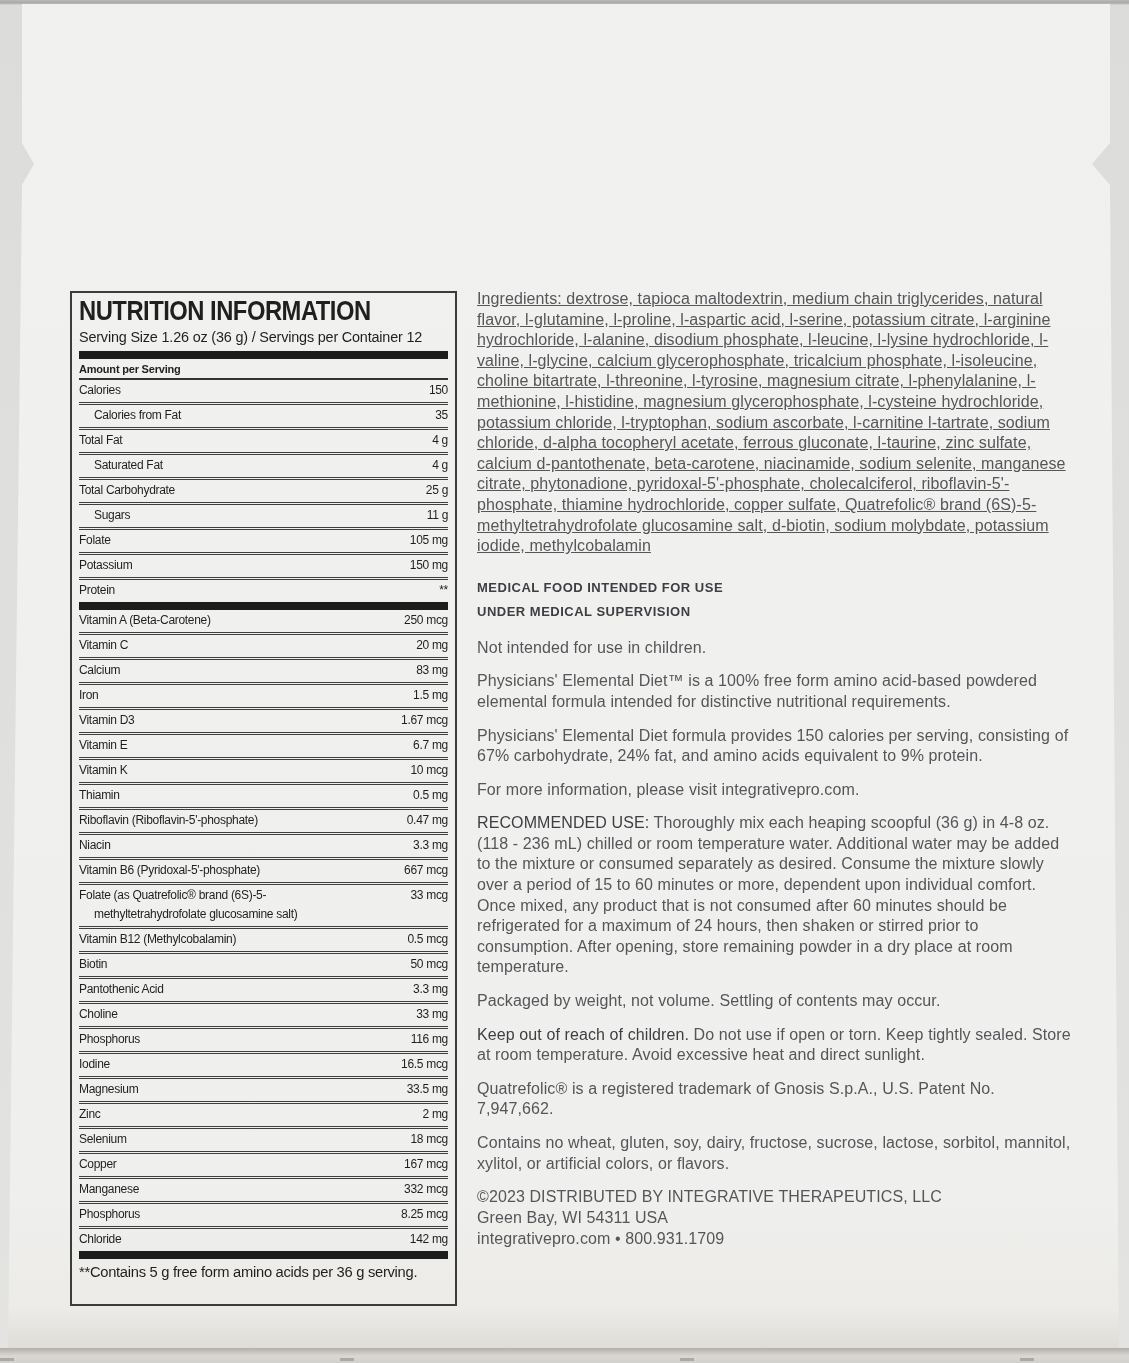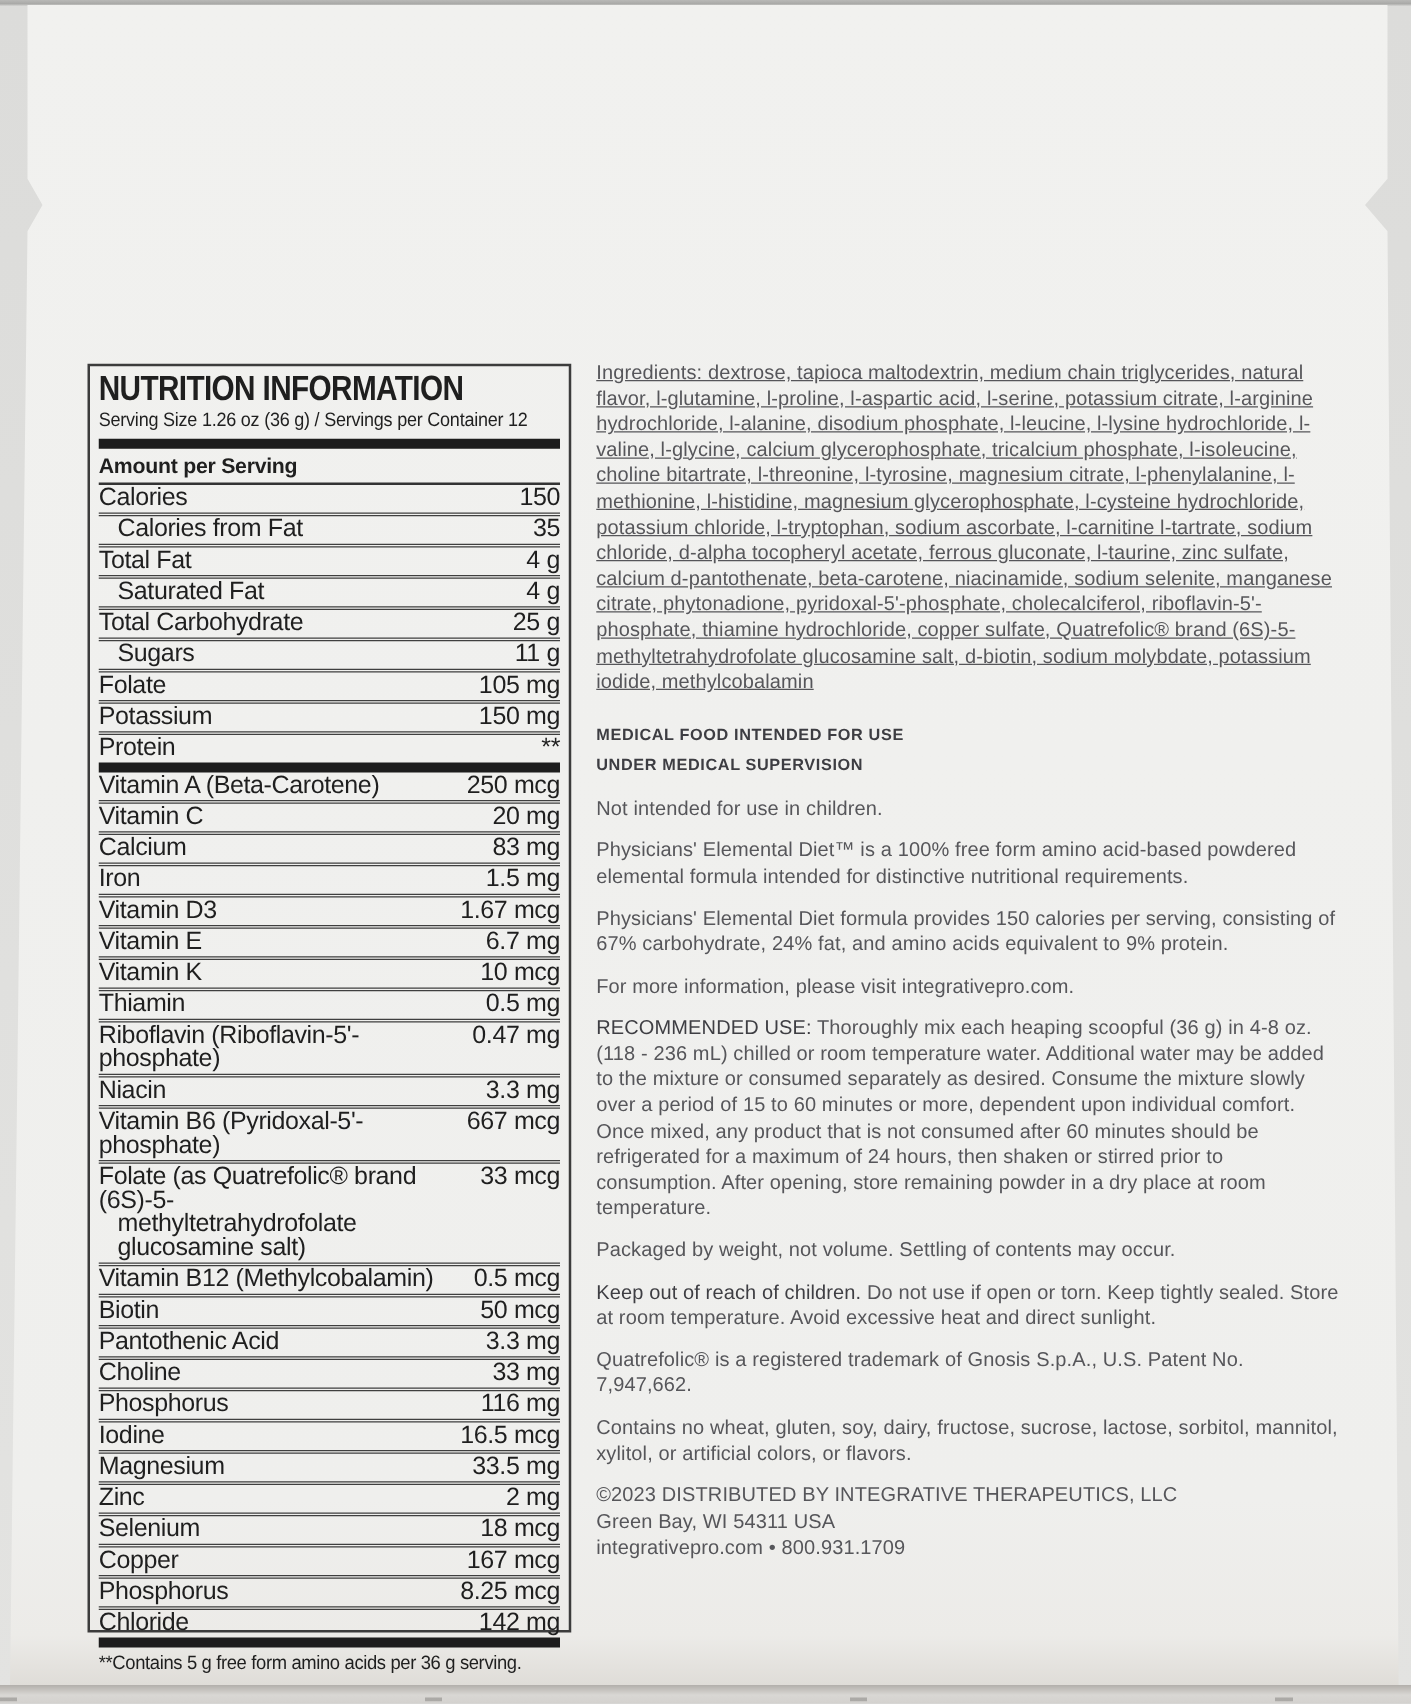--- a/index.html
+++ b/index.html
@@ -16,24 +16,24 @@
          background:repeating-linear-gradient(90deg,#8f8d8a 0 14px,transparent 14px 340px);opacity:.6;}
 
   
   .nt{position:absolute;left:70px;top:291px;width:387px;height:1015px;box-sizing:border-box;
       border:2px solid #3c3c3c;padding:2px 7px;color:#1f1f1f;background:transparent;}
   .nt-title{font-size:28px;font-weight:800;letter-spacing:-0.6px;line-height:1.1;margin-top:1px;
       white-space:nowrap;transform:scaleX(.85);transform-origin:left center;width:118%;}
   .nt-serving{font-size:15.5px;letter-spacing:-0.2px;line-height:1.3;margin:0 0 4px;
       white-space:nowrap;transform:scaleX(.93);transform-origin:left center;width:108%;}
   .nt-bar{height:8px;background:#1d1d1d;}
-  .nt-amount{font-size:17px;font-weight:700;letter-spacing:-0.2px;padding:4px 0 3px;
+  .nt-amount{font-size:11px;font-weight:700;letter-spacing:-0.2px;padding:4px 0 3px;
       border-bottom:2px solid #333;}
   .nt-row{display:flex;justify-content:space-between;align-items:flex-start;
-      font-size:20px;letter-spacing:-0.3px;line-height:19px;padding:1.5px 0;
+      font-size:12px;letter-spacing:-0.3px;line-height:19px;padding:1.5px 0;
       border-top:3px double #3f3f3f;}
   .nt-row.first{border-top:none;}
   .nt-row.indent .lbl{padding-left:15px;}
   .nt-row .lbl .l2{padding-left:15px;}
   .nt-row .val{white-space:nowrap;padding-left:8px;text-align:center;}
   .nt-footnote{font-size:15.5px;letter-spacing:-0.3px;line-height:19px;padding:3px 0 2px;
       white-space:nowrap;transform:scaleX(.95);transform-origin:left center;width:106%;}
 
   
   .rc{position:absolute;left:477px;top:289px;width:596px;color:#56565a;
@@ -239,20 +239,26 @@
             <span class="lbl">
               <div>Selenium</div>
             </span>
             <span class="val">18 mcg</span>
           </div>
           <div class="nt-row">
             <span class="lbl">
               <div>Copper</div>
             </span>
             <span class="val">167 mcg</span>
+          </div>
+          <div class="nt-row">
+            <span class="lbl">
+              <div>Manganese</div>
+            </span>
+            <span class="val">332 mcg</span>
           </div>
           <div class="nt-row">
             <span class="lbl">
               <div>Phosphorus</div>
             </span>
             <span class="val">8.25 mcg</span>
           </div>
           <div class="nt-row">
             <span class="lbl">
               <div>Chloride</div>

